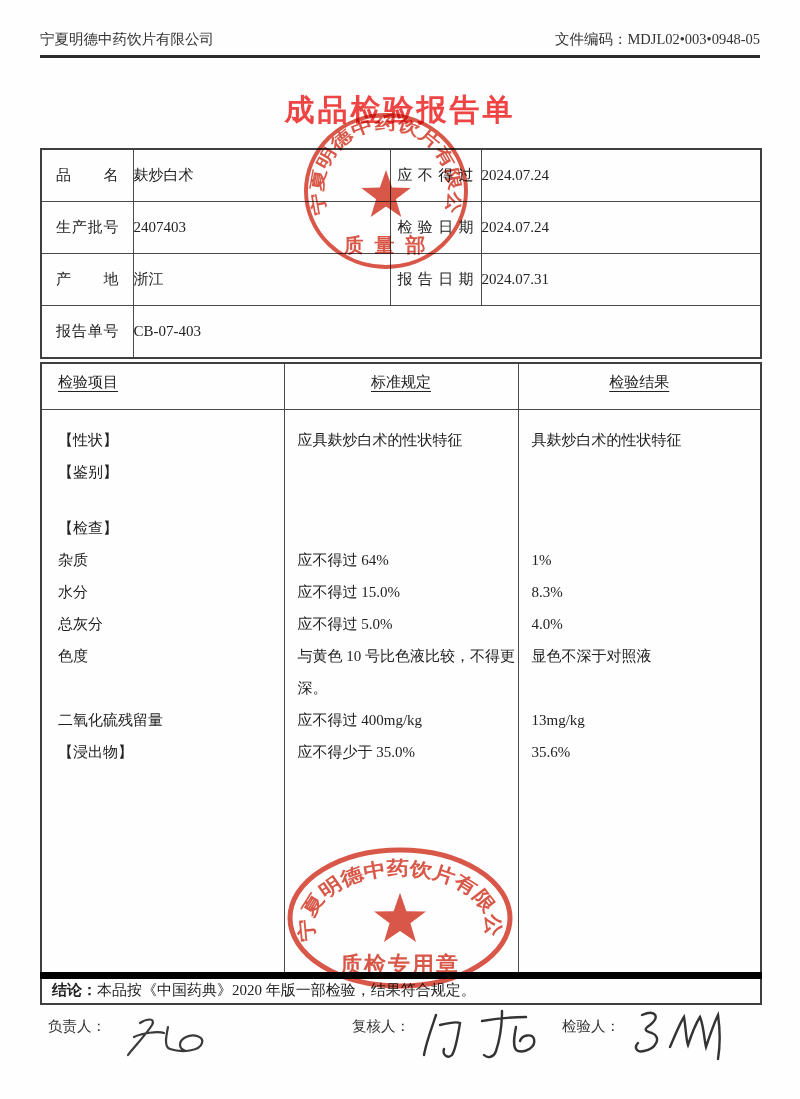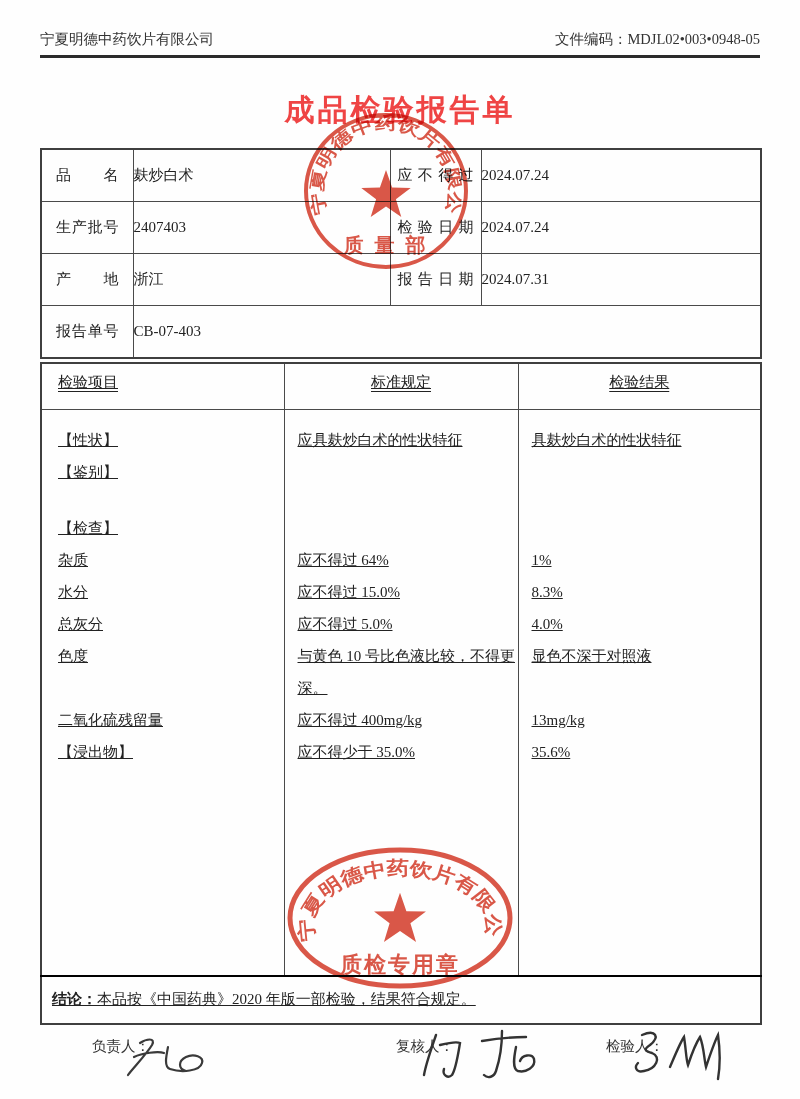--- a/index.html
+++ b/index.html
@@ -32,42 +32,42 @@
     border:1px solid #4a4a4a; height:32px;
     font-size:15px; vertical-align:middle; white-space:nowrap; overflow:hidden;
   }
   td.jlabel { text-align:justify; text-align-last:justify; padding:16px 14px;margin-left:24px; }
   td.jlabel2 { text-align:justify; text-align-last:justify; padding:0 7px; }
   td.val { }
 
   
   .main-table { margin-top:3px; border:2px solid #3f3f3f; }
   .main-table td { border-left:1px solid #4a4a4a; border-right:1px solid #4a4a4a;
-    vertical-align:top; font-size:15px;text-decoration:underline; }
+    vertical-align:top; font-size:15px; }
   .main-table tr.hdr td {
     border-bottom:1px solid #4a4a4a; height:46px; padding-top:9px;
     vertical-align:top;
   }
   .hdr-txt { text-decoration:underline; text-underline-offset:4px; }
   .c-item  { padding-left:16px; }
   .c-std   { padding-left:13px; }
   .c-res   { padding-left:13px; }
   .line { height:32px; line-height:32px; white-space:nowrap; overflow:visible; }
   tr.first-body td { padding-top:14px; }
   tr.spacer-sm td { height:24px; }
   tr.spacer-lg td { height:208px; }
   .main-table tr.concl td {
-    border-top:2px solid #000000; height:48px; vertical-align:middle;
+    border-top:7px solid #000000; height:28px; vertical-align:middle;
     padding-left:10px; white-space:nowrap;
   }
   .concl-label { font-weight:bold; }
 
   
   .sign-area { position:relative; height:70px; margin-top:8px; font-size:14.5px; color:#333; }
-  .sign-label { position:absolute; top:4px; white-space:nowrap;margin-left:44px; }
+  .sign-label { position:absolute; top:4px; white-space:nowrap; }
   .sig { position:absolute; }
 
   
   .stamp { position:absolute; mix-blend-mode:multiply; opacity:.88; pointer-events:none; }
   .stamp text { font-family:"Liberation Serif","DejaVu Serif",serif; font-weight:bold; }
 </style>
 </head>
 <body>
 
 <div class="page">

